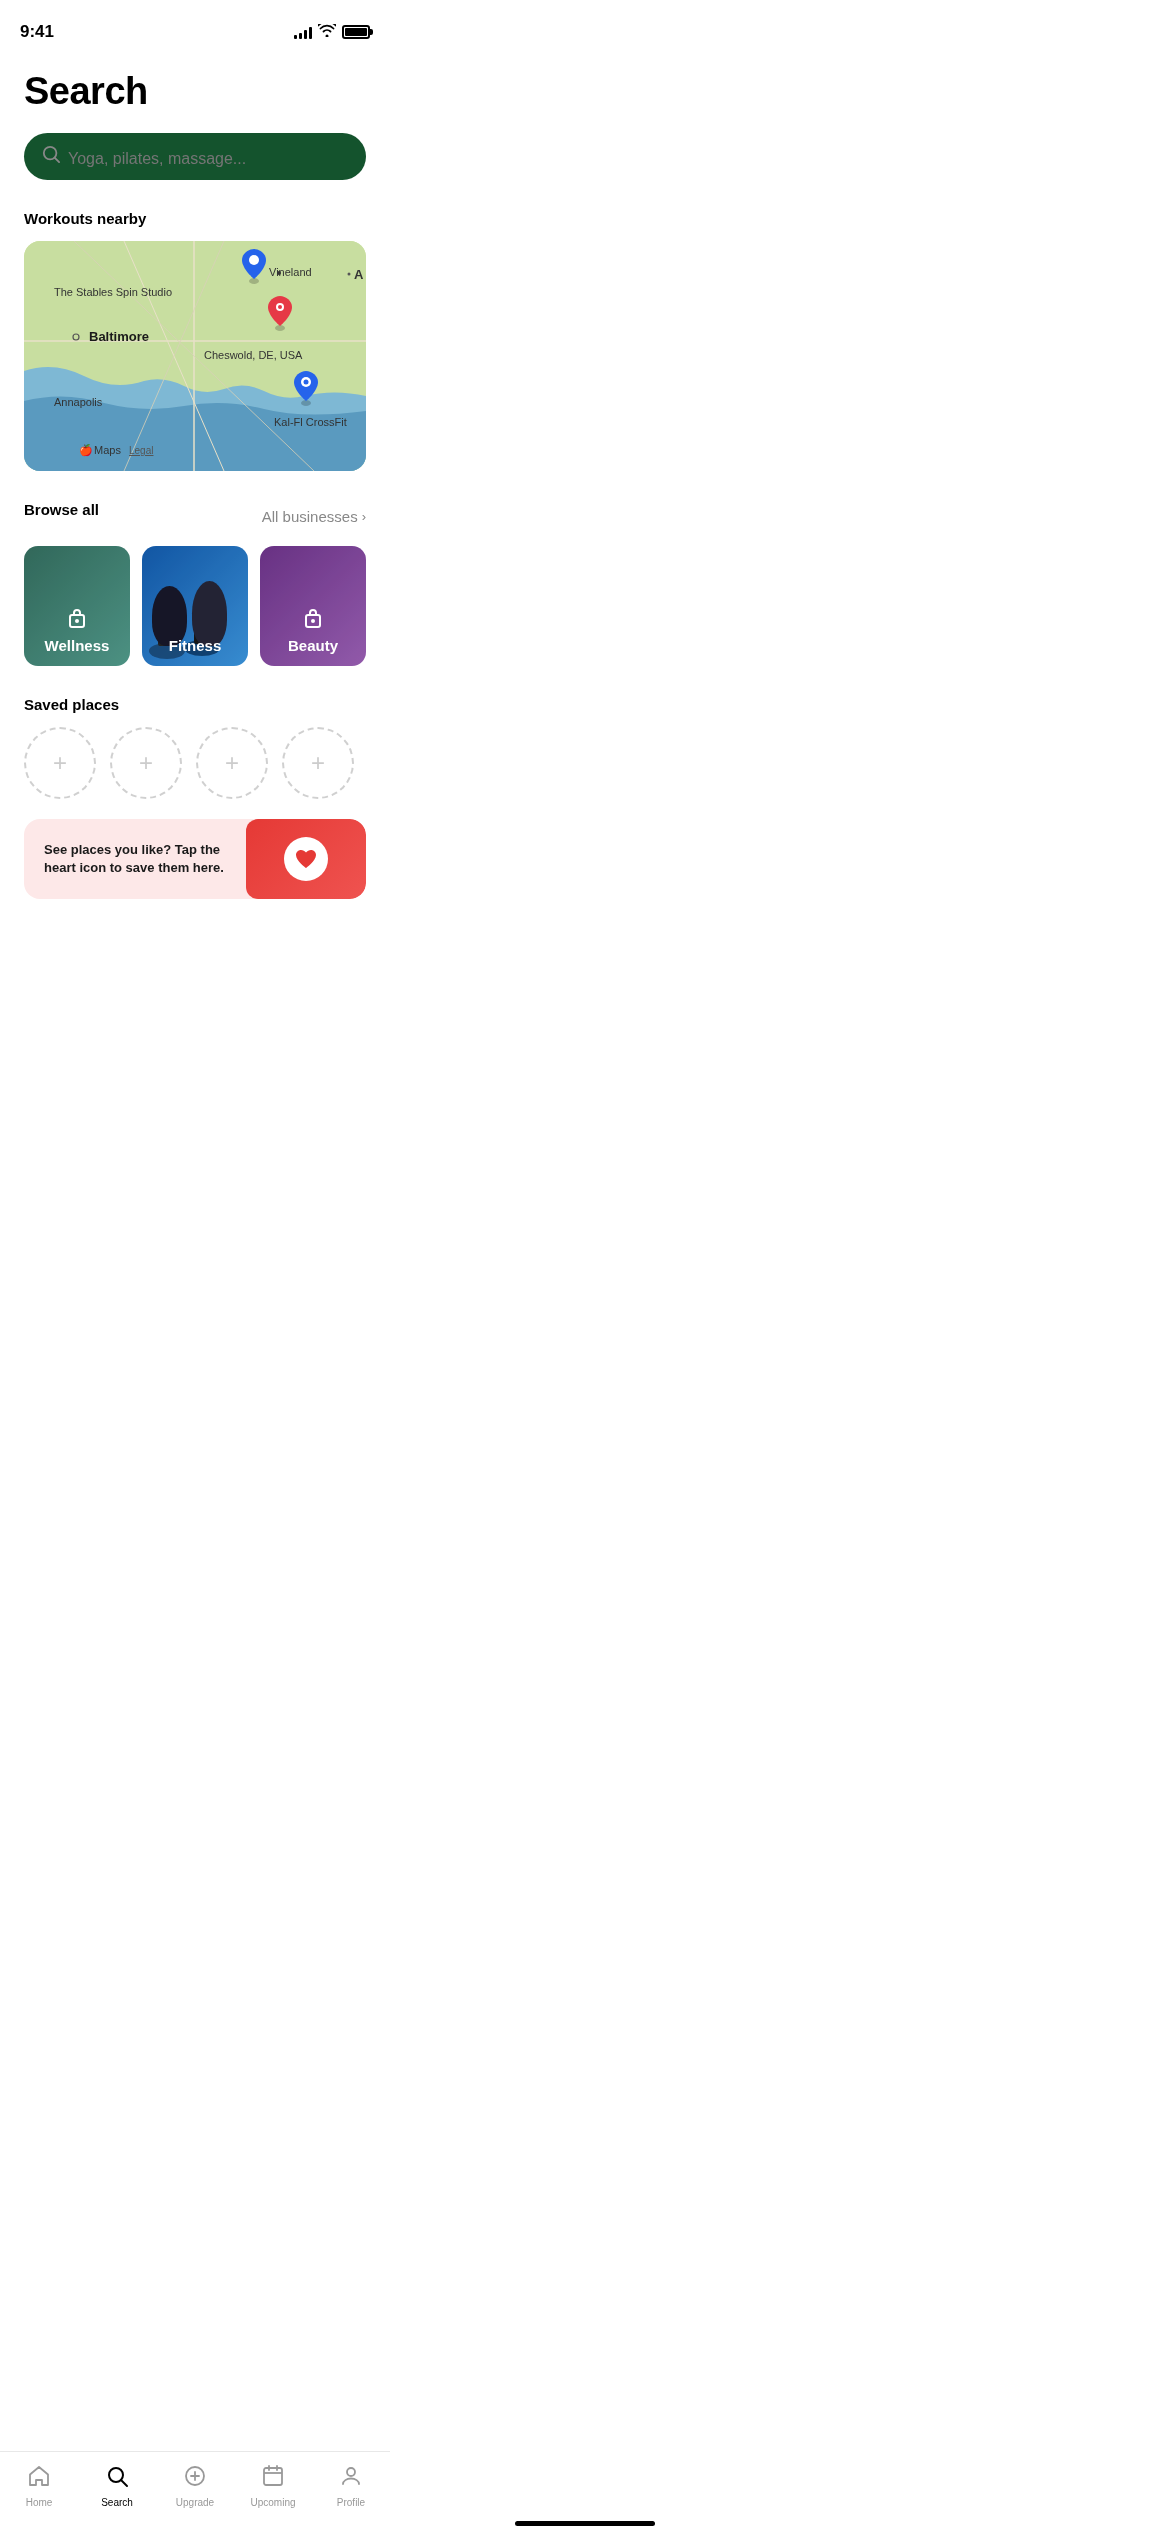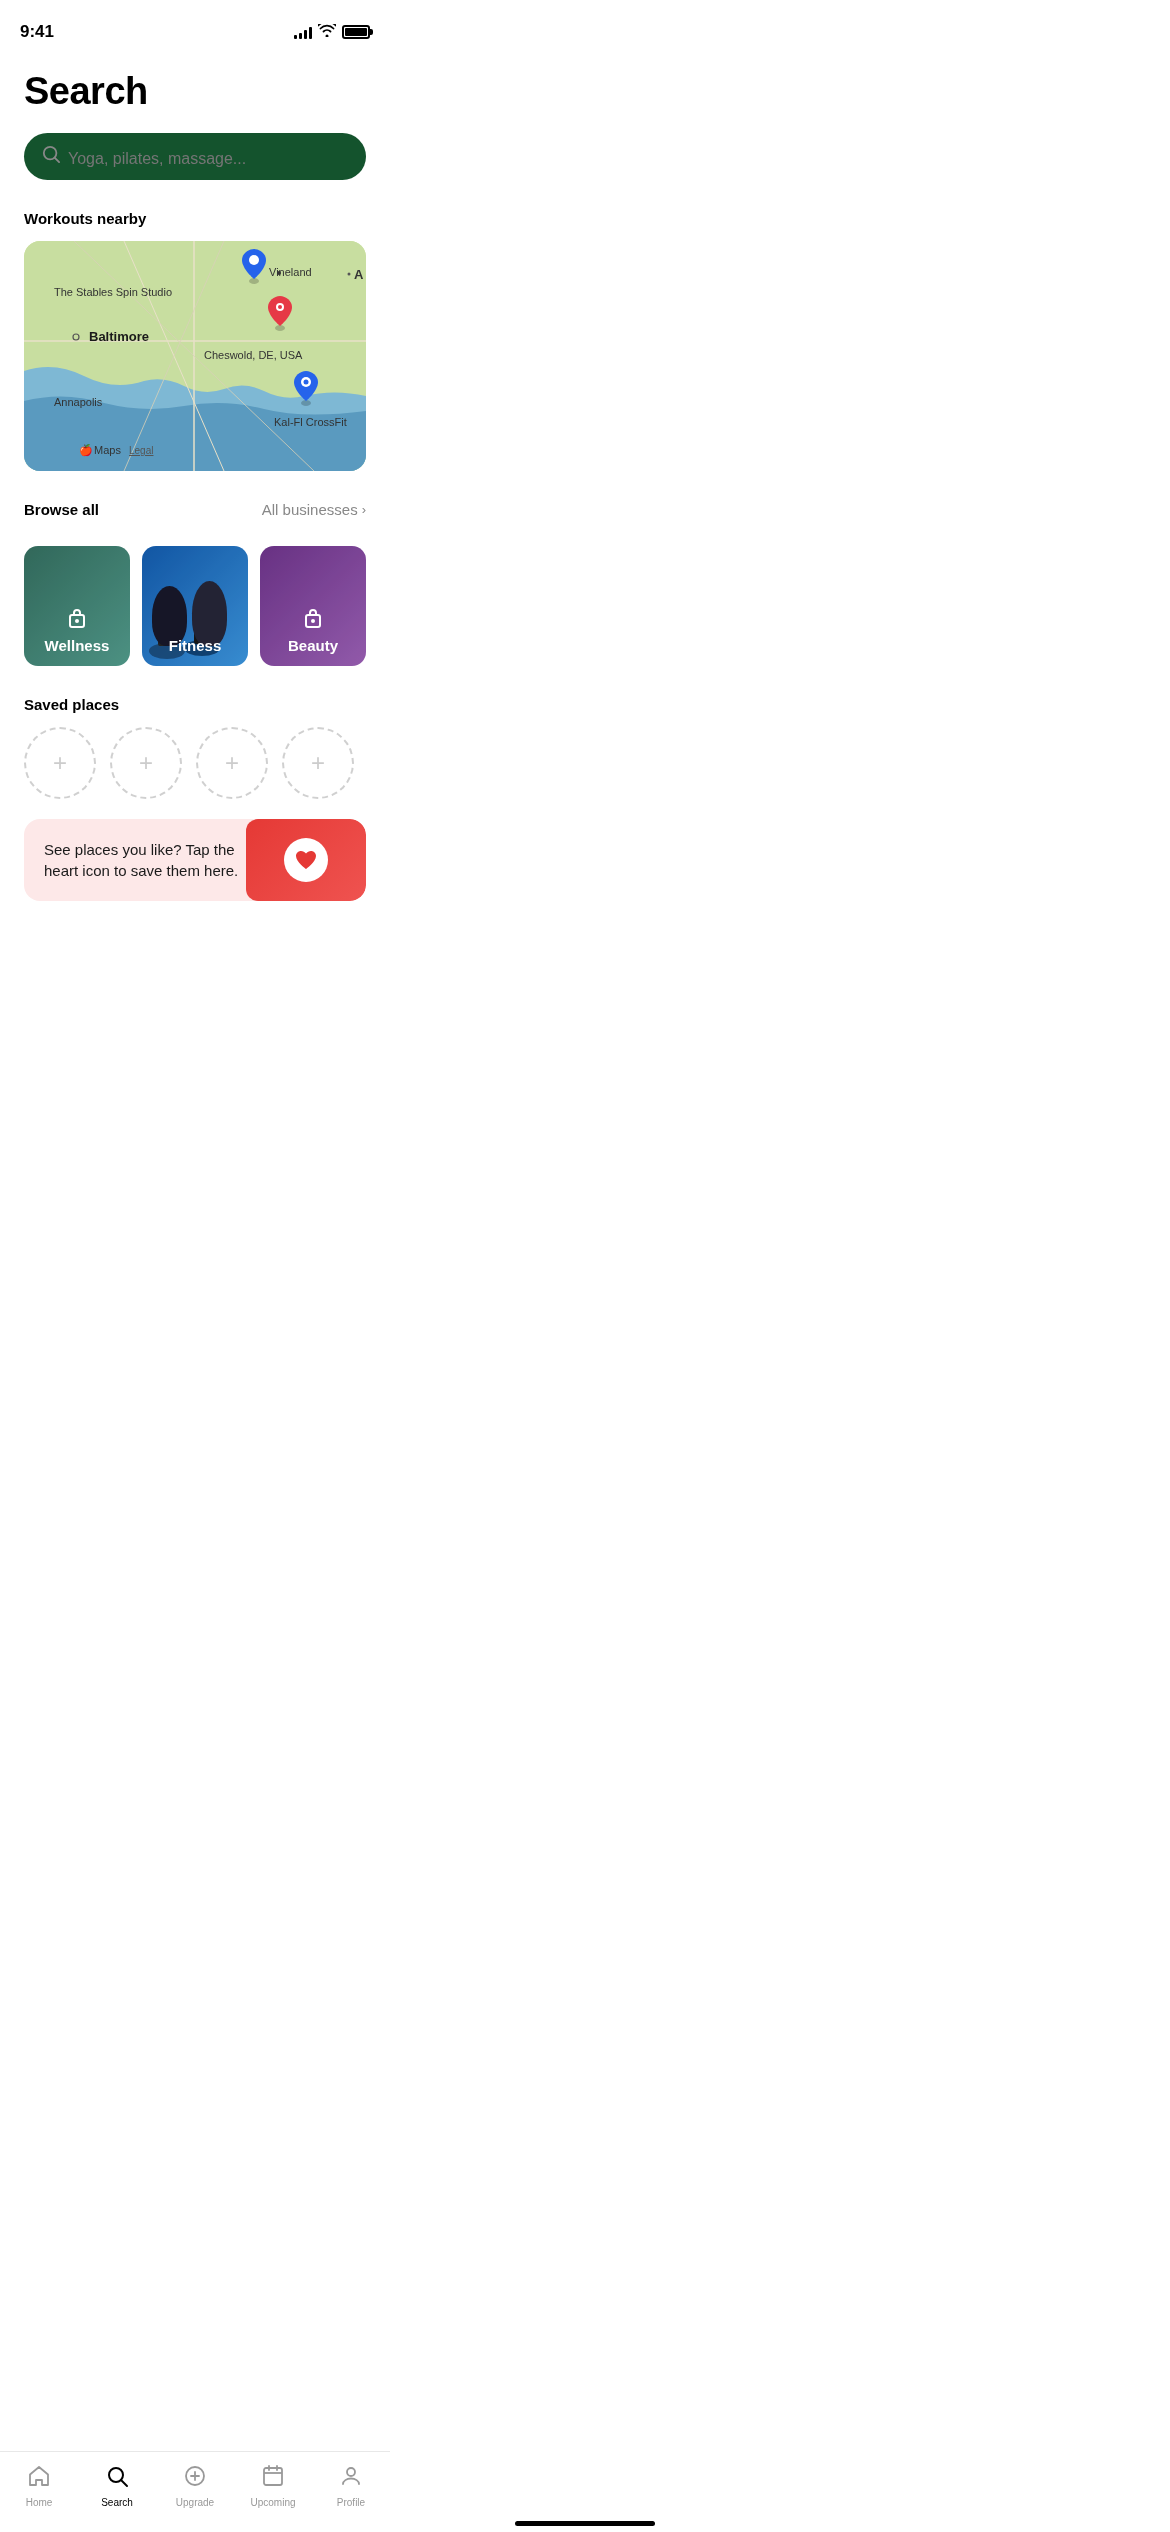--- a/index.html
+++ b/index.html
@@ -129,21 +129,21 @@
     
     .map-svg {
       width: 100%;
       height: 100%;
     }
 
     
     .browse-header {
       display: flex;
       justify-content: space-between;
-      align-items: flex-start;
+      align-items: center;
       margin-bottom: 14px;
     }
     .all-businesses-link {
       display: flex;
       align-items: center;
       font-size: 15px;
       color: #888;
       gap: 4px;
       font-weight: 500;
     }
@@ -258,22 +258,22 @@
       padding: 20px;
       display: flex;
       align-items: center;
       justify-content: space-between;
       margin-bottom: 20px;
       overflow: hidden;
       position: relative;
       min-height: 80px;
     }
     .promo-text {
-      font-size: 15px;
-      font-weight: 400;
+      font-size: 13px;
+      font-weight: 700;
       color: #1a1a1a;
       line-height: 1.4;
       max-width: 200px;
     }
     .promo-icon-area {
       position: absolute;
       right: 0;
       top: 0;
       bottom: 0;
       width: 120px;

